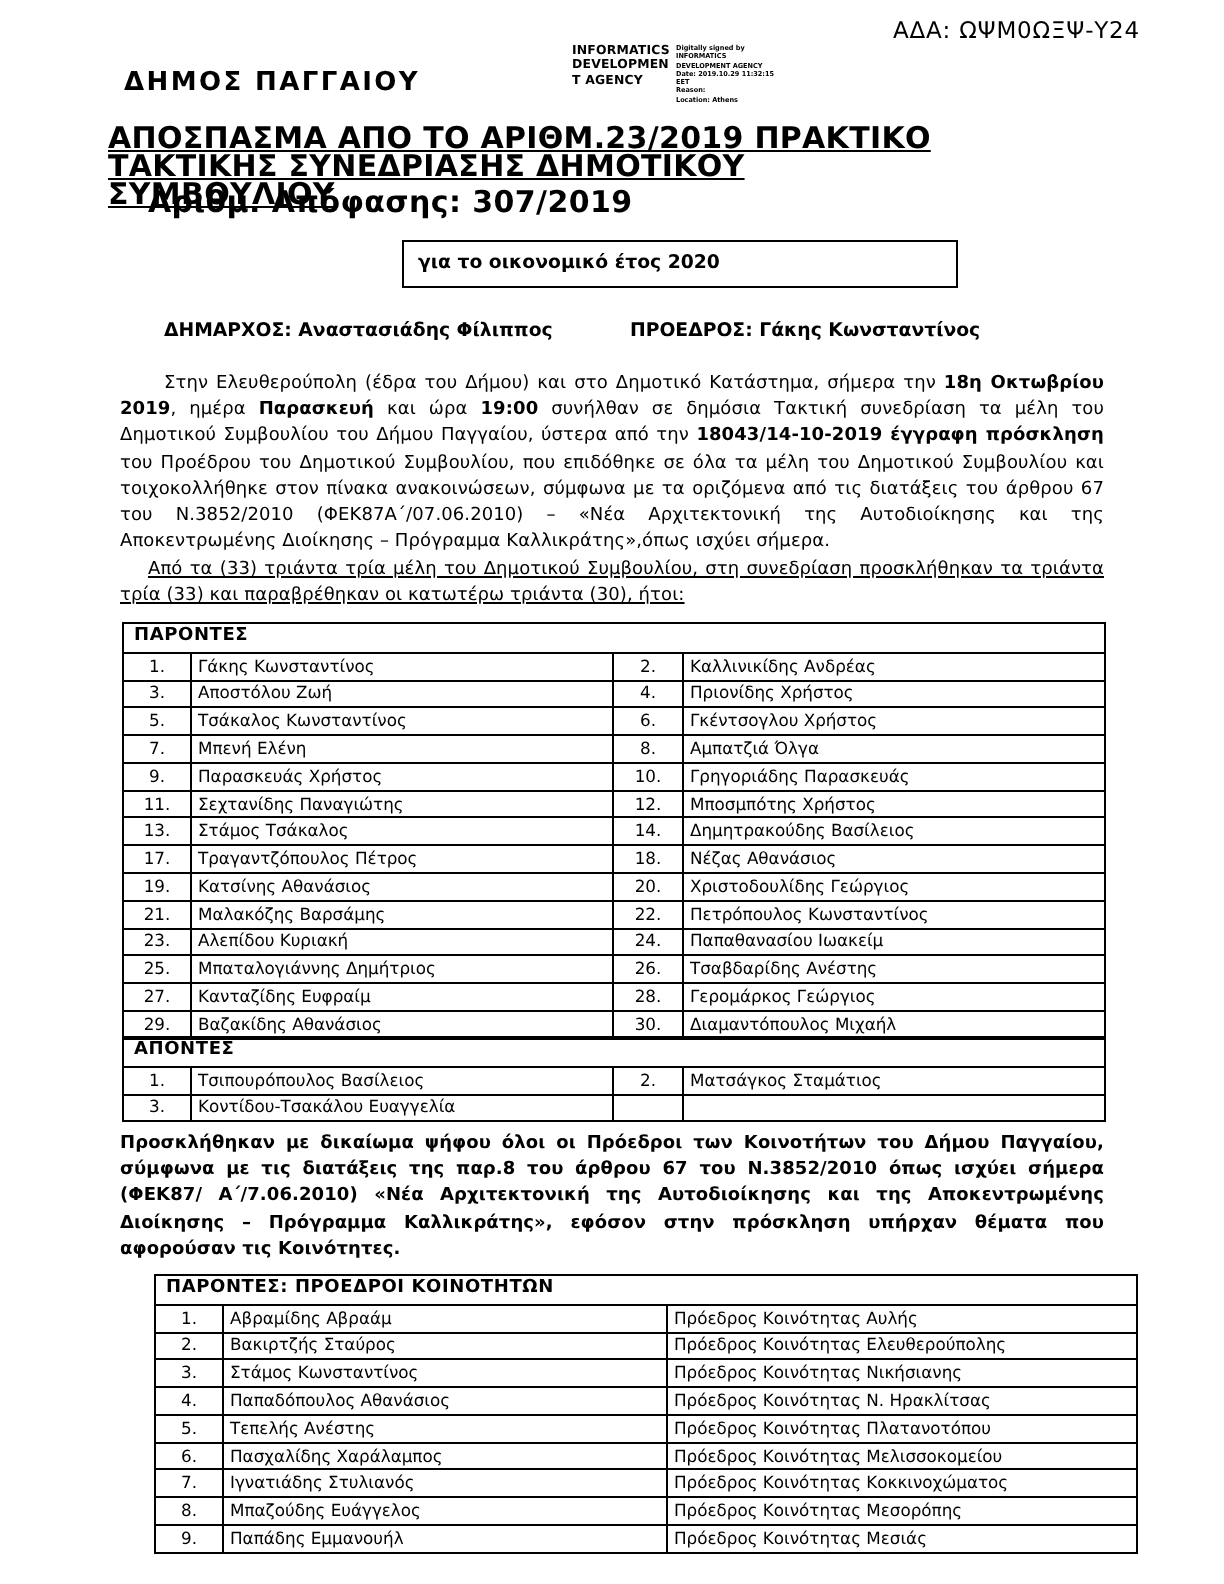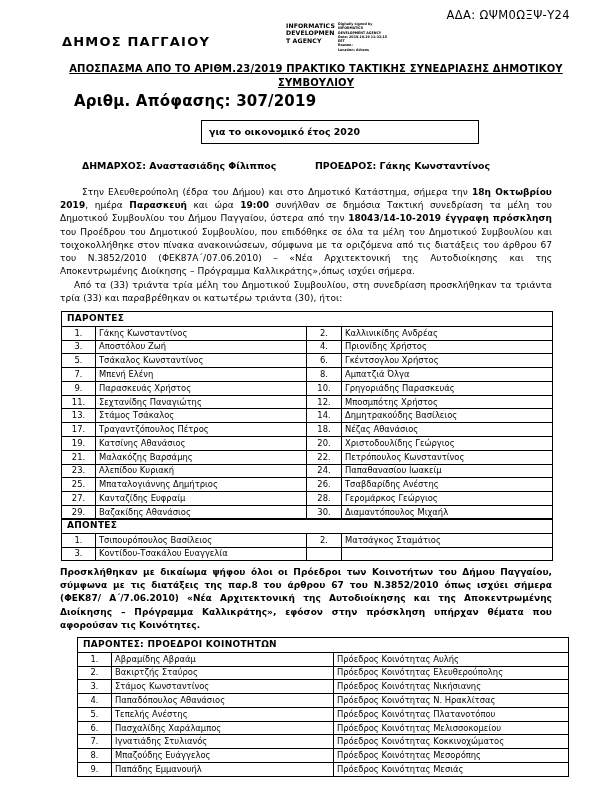--- a/index.html
+++ b/index.html
@@ -71,24 +71,23 @@
     letter-spacing: 0px;
     white-space: nowrap;
     color: #000;
     transform: scaleX(0.96);
     transform-origin: left top;
   }
 
   .doc-title {
     position: absolute;
     top: 62px;
-    left: 68px;
+    left: 54px;
     width: 496px;
-    text-align: center;
-    font-size: 10px;
+    font-size: 15px;
     font-weight: bold;
     line-height: 14px;
     text-decoration: underline;
     letter-spacing: 0.15px;
   }
   .doc-title .l2 { display: block; }
 
   .decision-no {
     position: absolute;
     top: 92px;
@@ -133,21 +132,21 @@
     position: absolute;
     left: 60px;
     width: 492px;
     font-size: 9px;
     line-height: 13.2px;
     text-align: justify;
     letter-spacing: 0.05px;
   }
   .para b { font-weight: bold; }
   #para-intro { top: 186px; text-indent: 22px; }
-  #para-count { top: 279px; text-indent: 14px; }
+  #para-count { top: 279px; text-indent: 14px; text-decoration: underline; }
   #para-presidents { top: 566px; font-weight: bold; }
 
   
   .tbl {
     position: absolute;
     left: 61px;
     width: 491px;
     border-collapse: collapse;
     table-layout: fixed;
     font-size: 8.4px;

